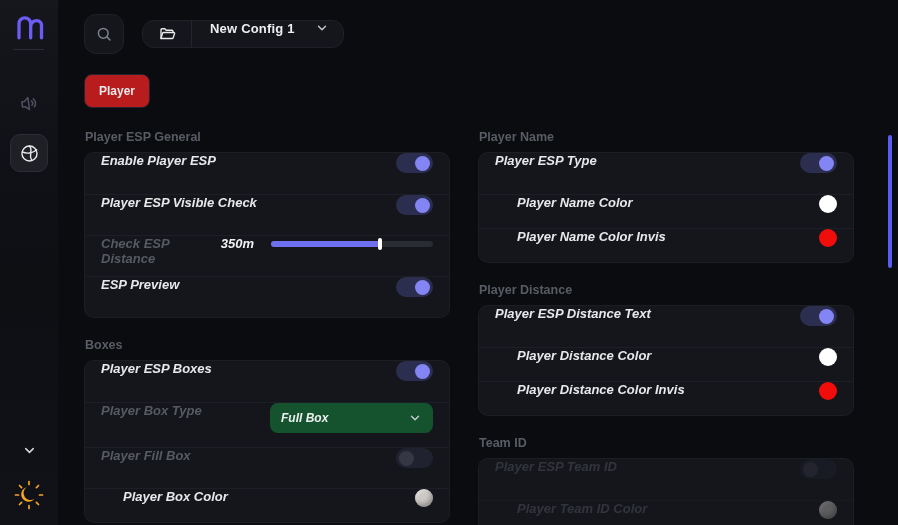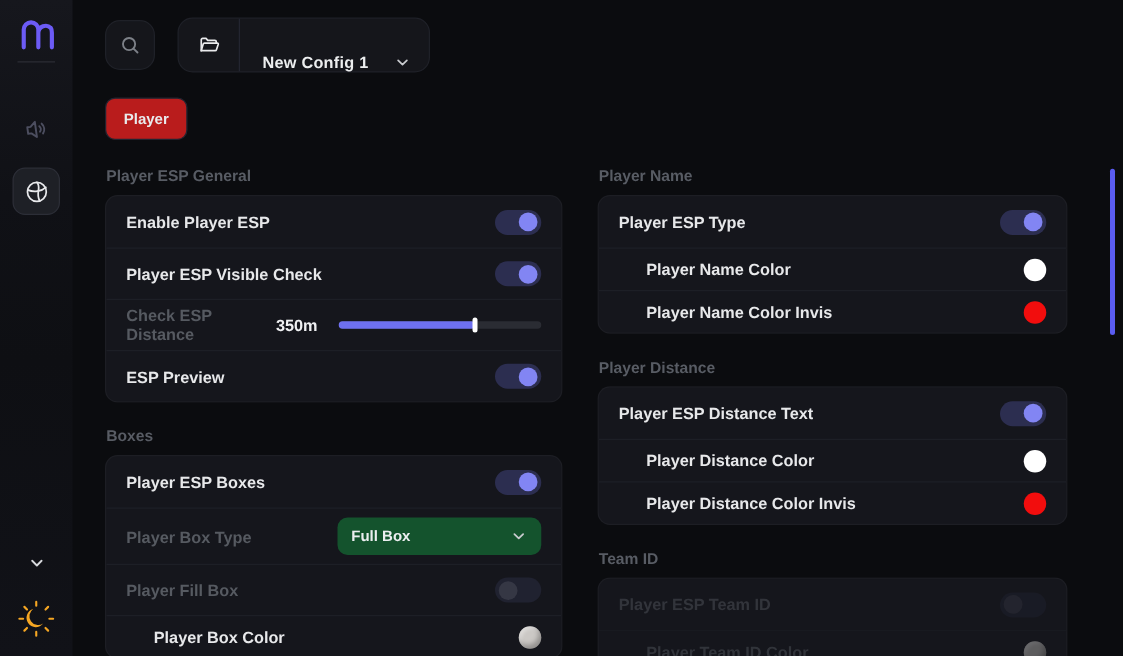--- a/index.html
+++ b/index.html
@@ -28,35 +28,35 @@
   .collapse{ margin-bottom:18px; color:#d6d8dc; }
   .theme{ width:32px; height:32px; margin-bottom:14px; }
   
   .main{ position:absolute; left:58px; top:0; right:0; height:525px; padding:14px 44px 0 26px; }
   .topbar{ display:flex; gap:18px; align-items:center; }
   .icon-btn{
     width:40px; height:40px; border-radius:12px; background:#15161b;
     border:1px solid #1f2128; display:flex; align-items:center; justify-content:center; cursor:pointer;
   }
   .config-pill{
-    height:44px; border-radius:12px; background:#15161b; border:1px solid #1f2128;
-    display:flex; align-items:flex-end; cursor:pointer;
+    height:28px; border-radius:12px; background:#15161b; border:1px solid #1f2128;
+    display:flex; align-items:flex-start; cursor:pointer;
   }
   .pill-folder{ padding:0 15px; height:100%; display:flex; align-items:center; border-right:1px solid #232530; }
   .pill-name{ padding:0 20px 0 18px; font-size:13px; font-weight:700; color:#eceeef; letter-spacing:.2px; }
   .pill-caret{ padding-right:14px; color:#c9cbcf; display:flex; }
   .tab-chip{
     margin-top:20px; display:inline-block; padding:9px 14px; background:#b91c1c;
     border:1px solid #222430; border-radius:8px; font-size:12px; font-weight:700; color:#e9eaec; cursor:pointer;
   }
   .grid{ margin-top:22px; display:grid; grid-template-columns:366px 376px; column-gap:28px; align-items:start; }
   .section-title{ font-size:12.5px; font-weight:600; color:#585c64; margin:0 0 8px 1px; }
   .section + .section .section-title{ margin-top:20px; }
   .card{ background:#15161c; border:1px solid rgba(255,255,255,.035); border-radius:10px; overflow:hidden; }
-  .row{ display:flex; align-items:center; padding:0 16px; height:41px; }
+  .row{ display:flex; align-items:flex-start; padding:0 16px; height:41px;font-style:italic; }
   .row + .row{ border-top:1px solid #1d1f26; }
   .row.t-dropdown{ height:45px; }
   .row.t-color{ height:34px; }
   .row.dimmed{ opacity:.45; }
   .row-label{ font-size:13px; font-weight:600; color:#e7e8ea; }
   .row.muted .row-label{ color:#565a61; }
   .row.indent .row-label{ padding-left:22px; }
   
   .toggle{ margin-left:auto; position:relative; width:37px; height:20px; border-radius:10px;
     border:none; background:#202230; cursor:pointer; flex:0 0 auto; }

